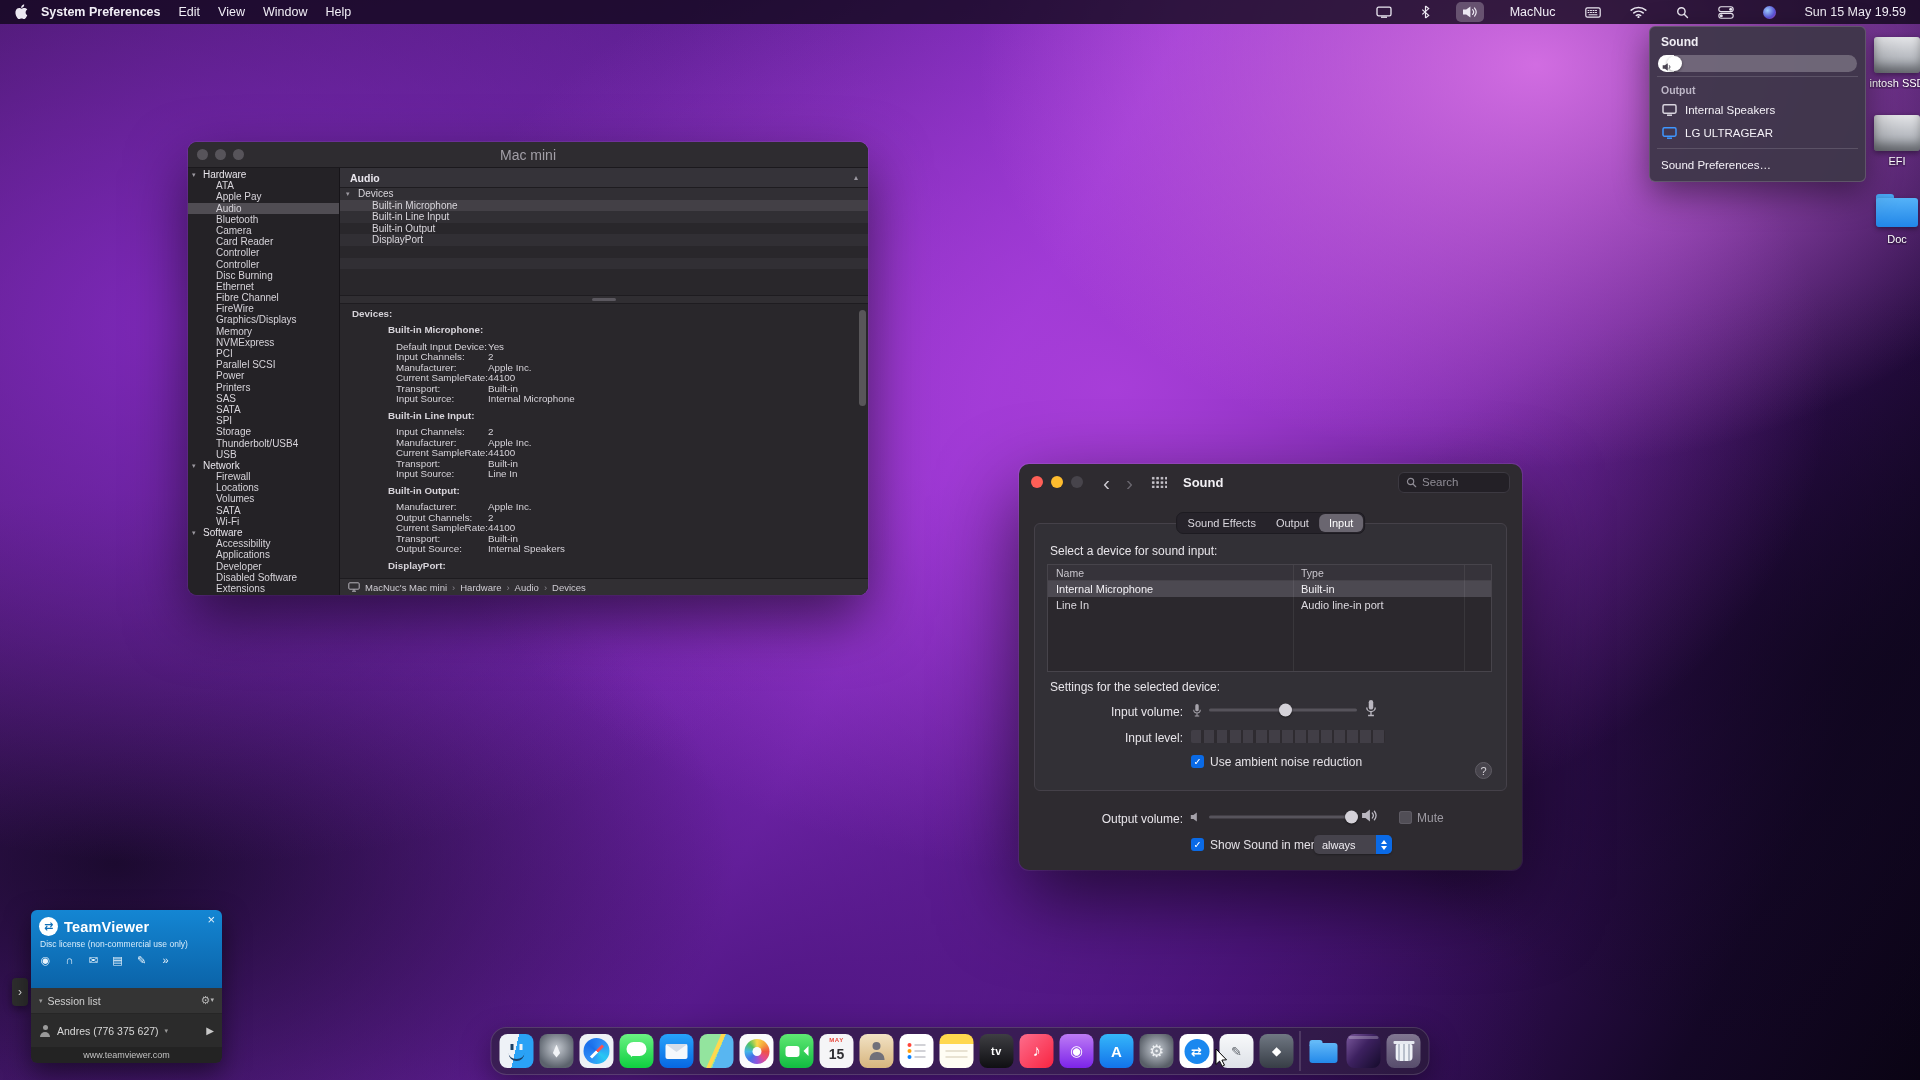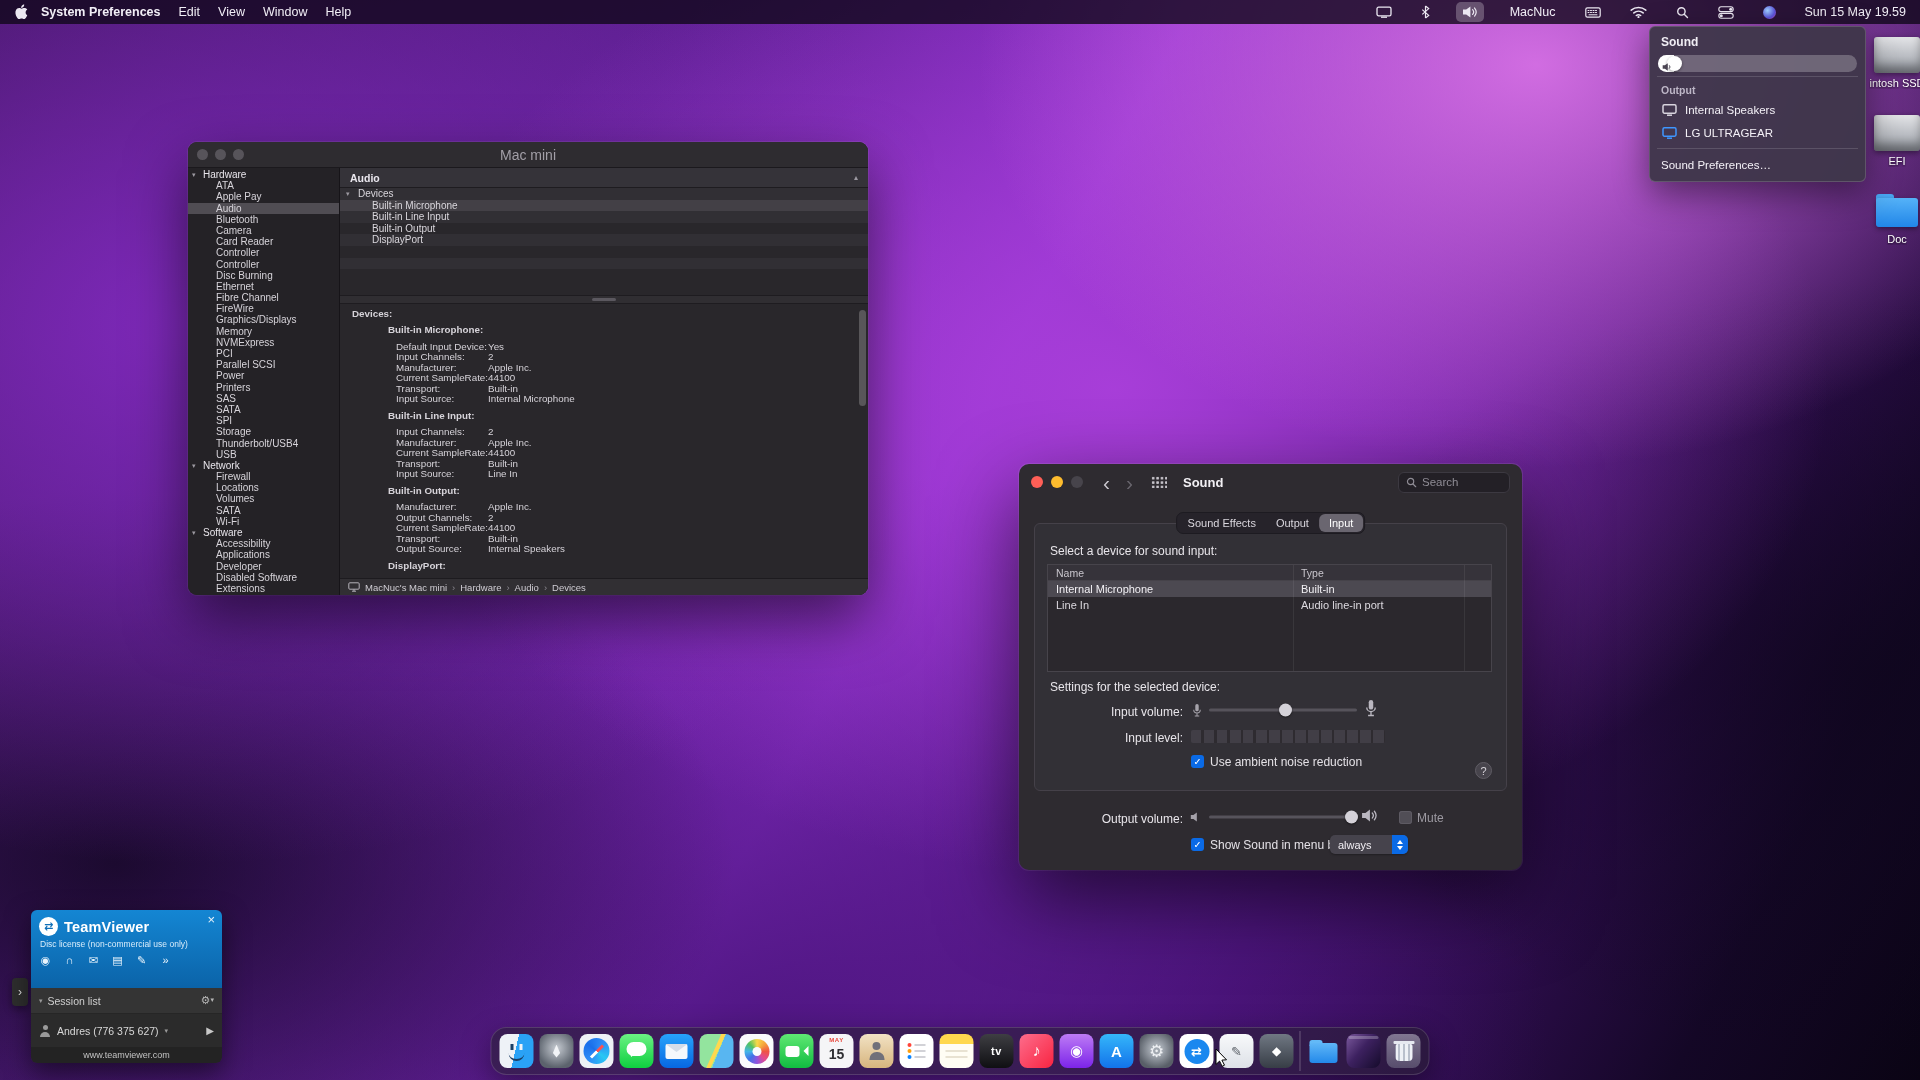--- a/index.html
+++ b/index.html
@@ -137,21 +137,21 @@
   .cb.un{background:#514e56;box-shadow:inset 0 0 0 1px #5e5b63}
   .cb.amb{left:172px;top:255px}
   .cb.mute{left:380px;top:311px}
   .cb.ss{left:172px;top:338px}
   .cblbl{position:absolute;font-size:12px;color:#e4e1e6;white-space:nowrap}
   .amb-lbl{left:191px;top:255px}
   .mute-lbl{left:398px;top:311px}
   .ss-lbl{left:191px;top:338px}
   .dim{color:#9d9aa2}
   .help{position:absolute;left:456px;top:262px;width:17px;height:17px;border-radius:50%;background:#47444c;border:1px solid #605d65;color:#d6d3da;font-size:11px;display:flex;align-items:center;justify-content:center}
-  .dropdown{position:absolute;left:311px;top:335px;width:78px;height:19px;background:#46434c;border-radius:5px;display:flex;align-items:center;box-shadow:0 1px 2px rgba(0,0,0,.3)}
+  .dropdown{position:absolute;left:295px;top:335px;width:78px;height:19px;background:#46434c;border-radius:5px;display:flex;align-items:center;box-shadow:0 1px 2px rgba(0,0,0,.3)}
   .dd-val{flex:1;font-size:11px;color:#f0edf2;padding-left:8px}
   .dd-cap{width:16px;height:19px;background:#0a6ae6;border-radius:0 5px 5px 0;display:flex;flex-direction:column;align-items:center;justify-content:center}
   .dd-cap::before{content:"";border:3px solid transparent;border-bottom:4px solid #fff;margin-bottom:1px}
   .dd-cap::after{content:"";border:3px solid transparent;border-top:4px solid #fff;margin-top:1px}
 
   
   .tv-panel{position:absolute;left:31px;top:910px;width:191px;border-radius:6px;overflow:hidden;box-shadow:0 10px 26px rgba(0,0,0,.5);z-index:15}
   .tv-head{height:78px;background:linear-gradient(180deg,#1486d3,#0b63a8);padding:7px 8px 0;position:relative}
   .tv-brand{display:flex;align-items:center;gap:6px}
   .tv-logo{width:19px;height:19px;border-radius:50%;background:#fff;color:#0e6fb8;font-size:11px;font-weight:700;display:flex;align-items:center;justify-content:center;flex:none}

